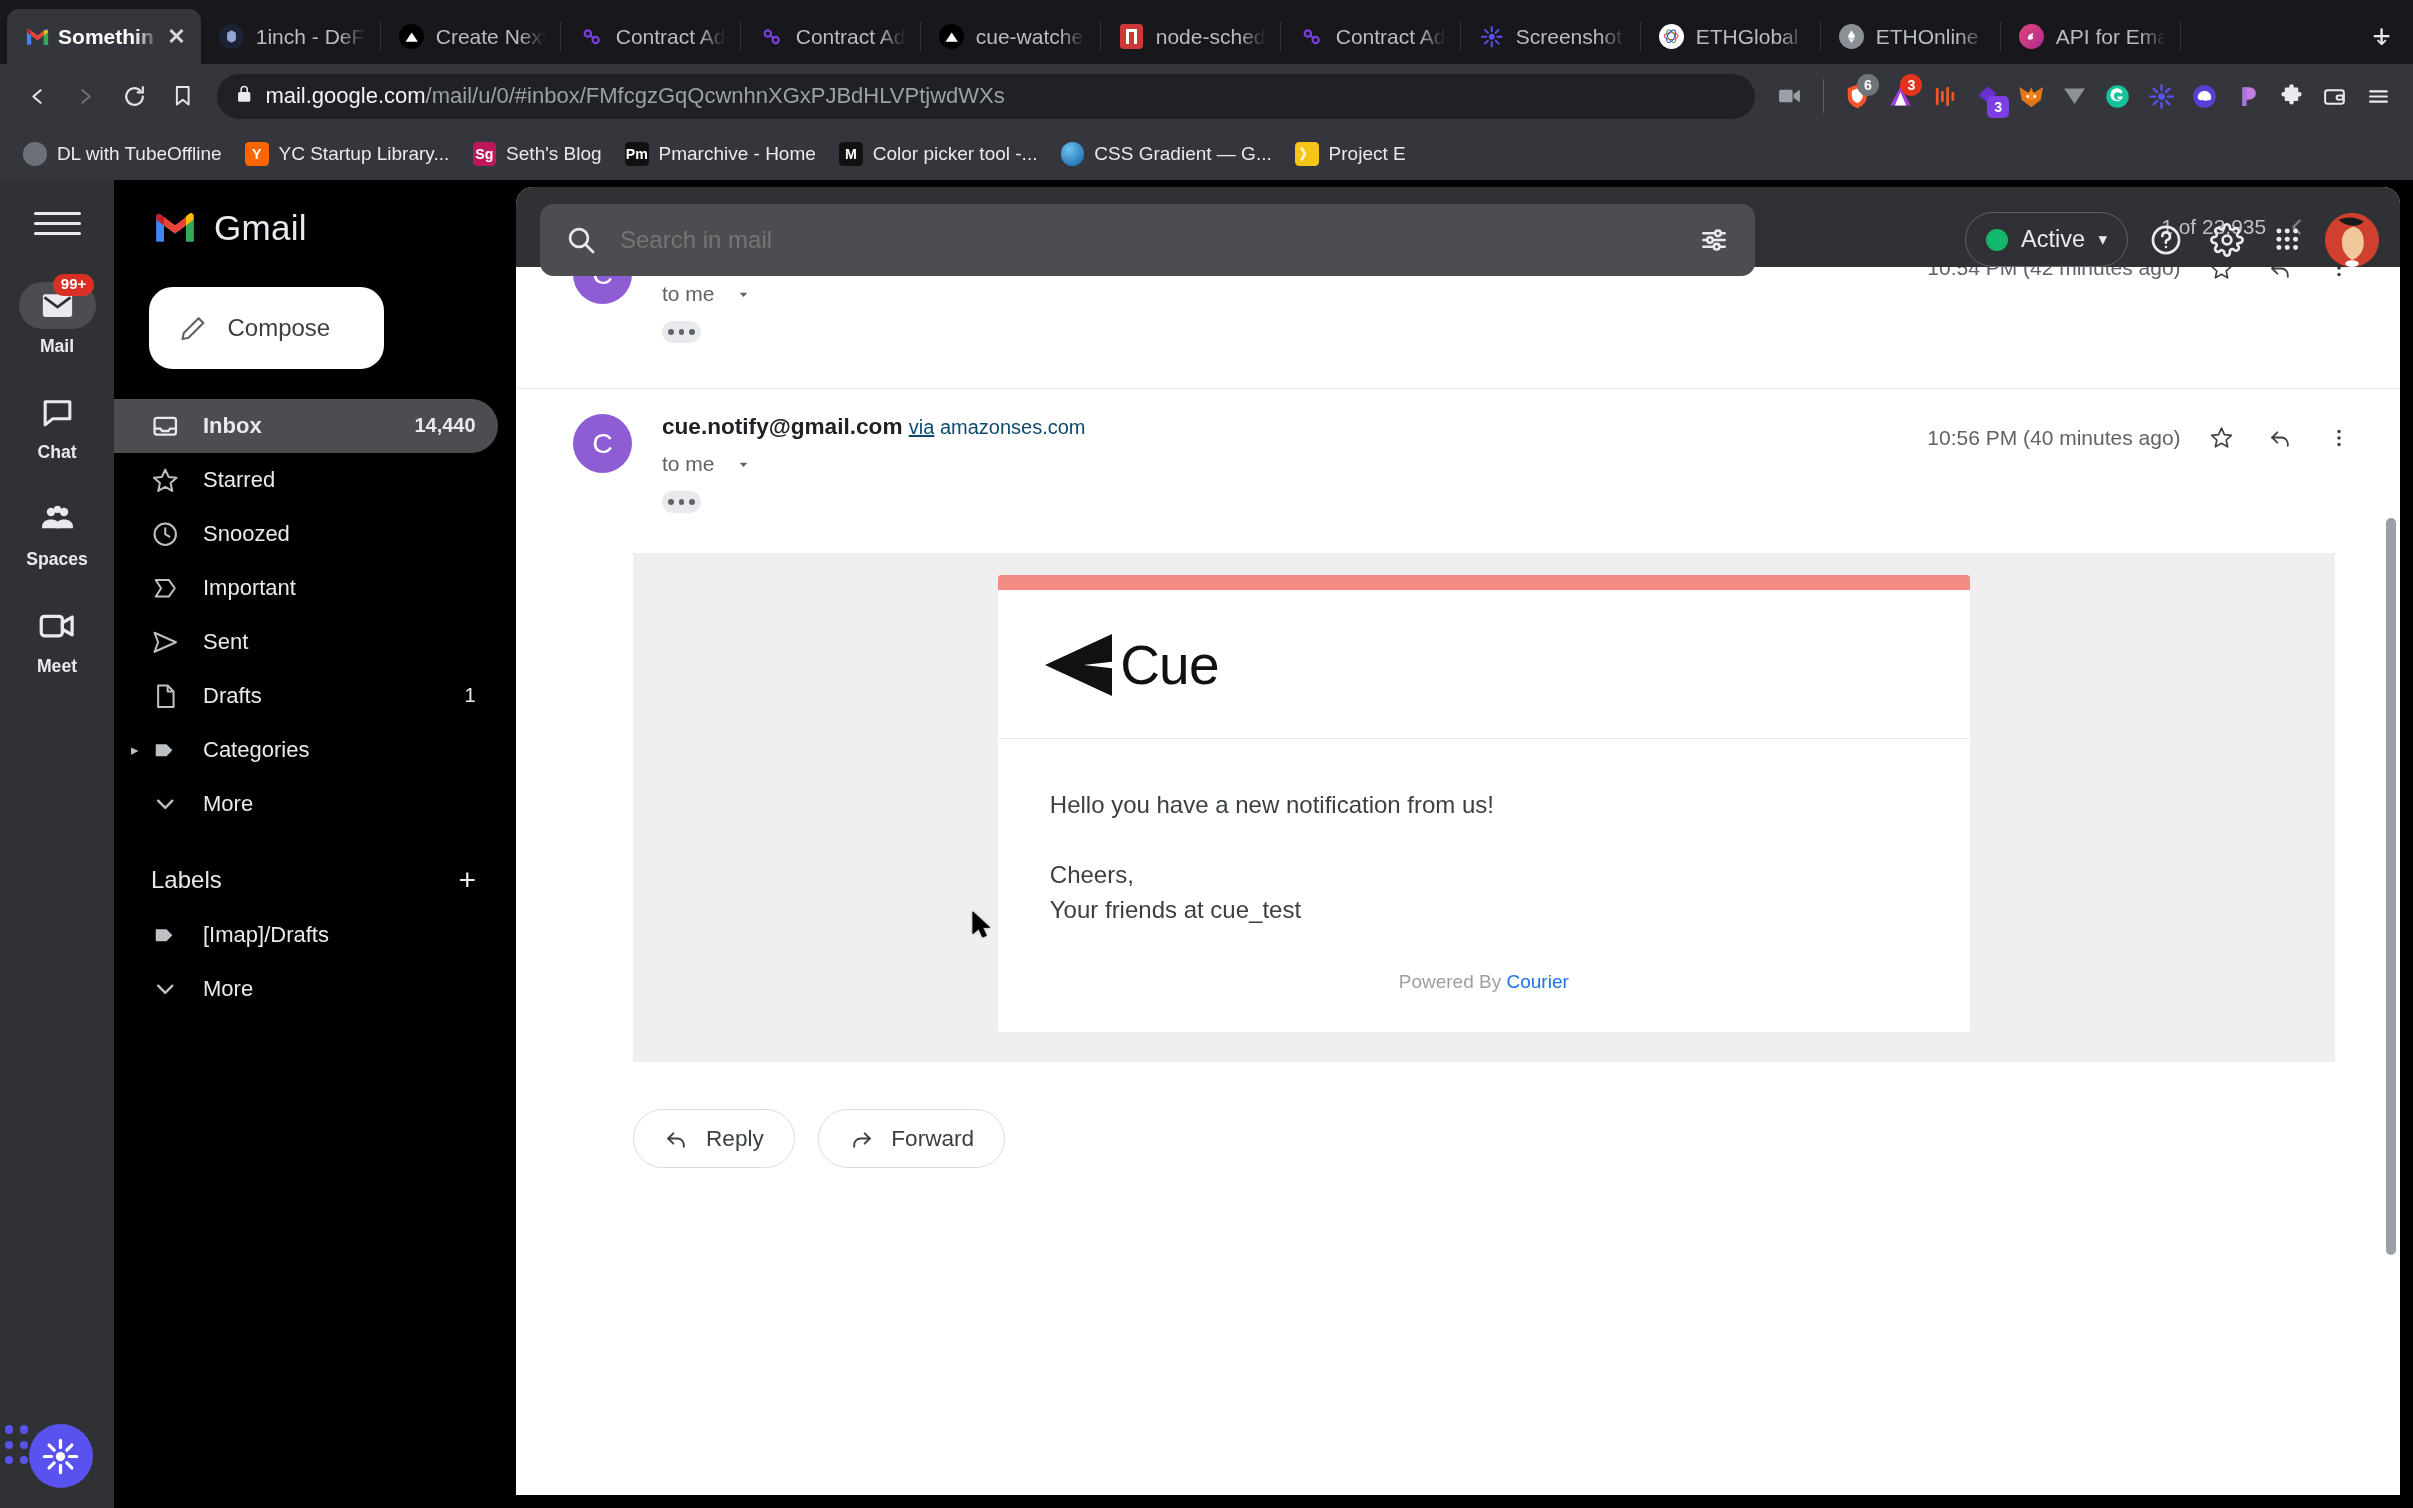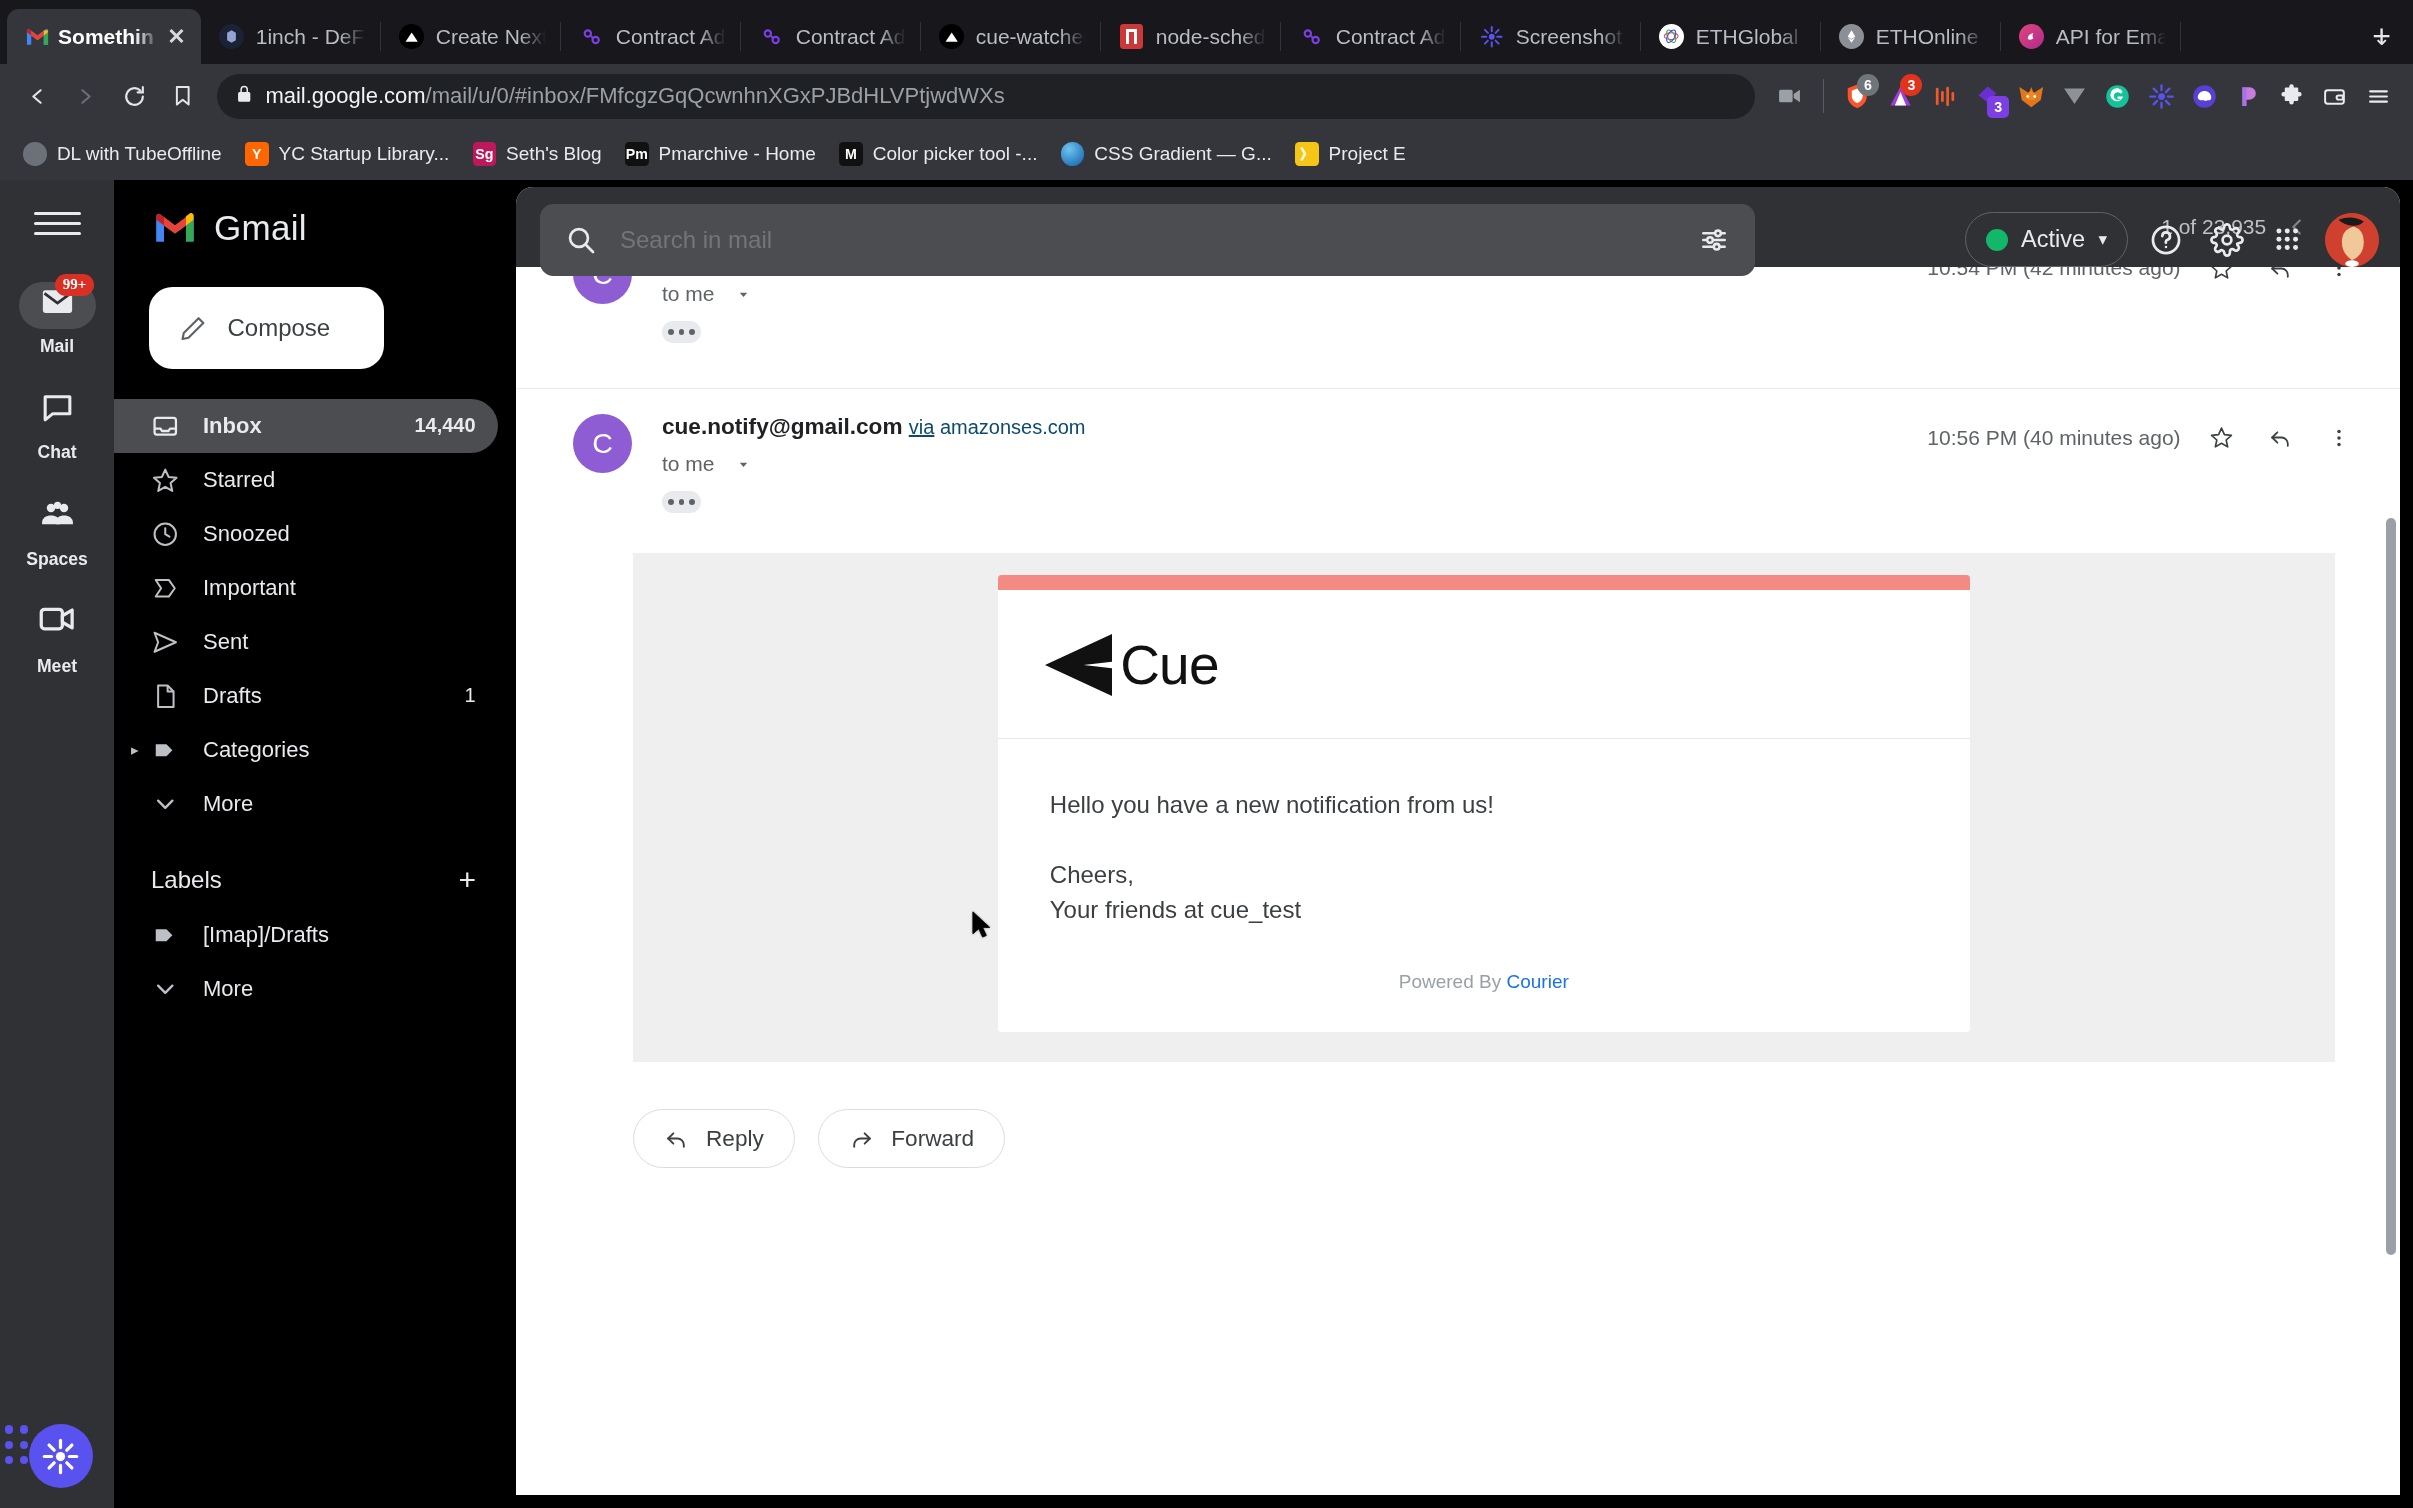--- a/index.html
+++ b/index.html
@@ -67,21 +67,21 @@
   
   .gmail { flex: 1 1 auto; display:flex; background:#000000; min-height:0; position:relative; }
 
   .railbar {
     width: 114px; background: #303134; display:flex; flex-direction:column; align-items:center;
     padding-top: 20px; flex:0 0 114px;
   }
   .hamburger { width:47px; height:47px; display:flex;flex-direction:column;justify-content:center;gap:7.5px; margin-bottom: 35px;}
   .hamburger i { display:block; height:2.5px; background:#e8eaed; border-radius:1.7px; }
   .rail-item { display:flex; flex-direction:column; align-items:center; gap:6.7px; margin-bottom: 32px; width:92px;}
-  .rail-ico-wrap { position:relative; width:77px; height:47px; display:flex;justify-content:center; border-radius:23.5px;font-family:Liberation Serif, serif; }
+  .rail-ico-wrap { position:relative; width:77px; height:47px; display:flex;align-items:center;justify-content:center; border-radius:23.5px; }
   .rail-ico-wrap.sel { background:#4b4d51; }
   .rail-label { font-size:17.6px; color:#e8eaed; font-weight:600; }
   .rail-badge {
     position:absolute; top:-8.4px; right:1.7px; background:#d93025; color:#fff; font-size:15px; font-weight:700;
     border-radius:11.7px; padding:1.7px 7.5px; line-height:1.25;
   }
 
   .sidebar { width: 402px; background:#000; padding-top: 18.4px; flex:0 0 402px; }
   .gmail-brand { display:flex; align-items:center; gap:17px; padding-left: 39px; height: 60px; }
   .gmail-wordmark { font-size:35px; color:#e8eaed; letter-spacing:0.3px; font-family:"Liberation Sans", sans-serif;}

